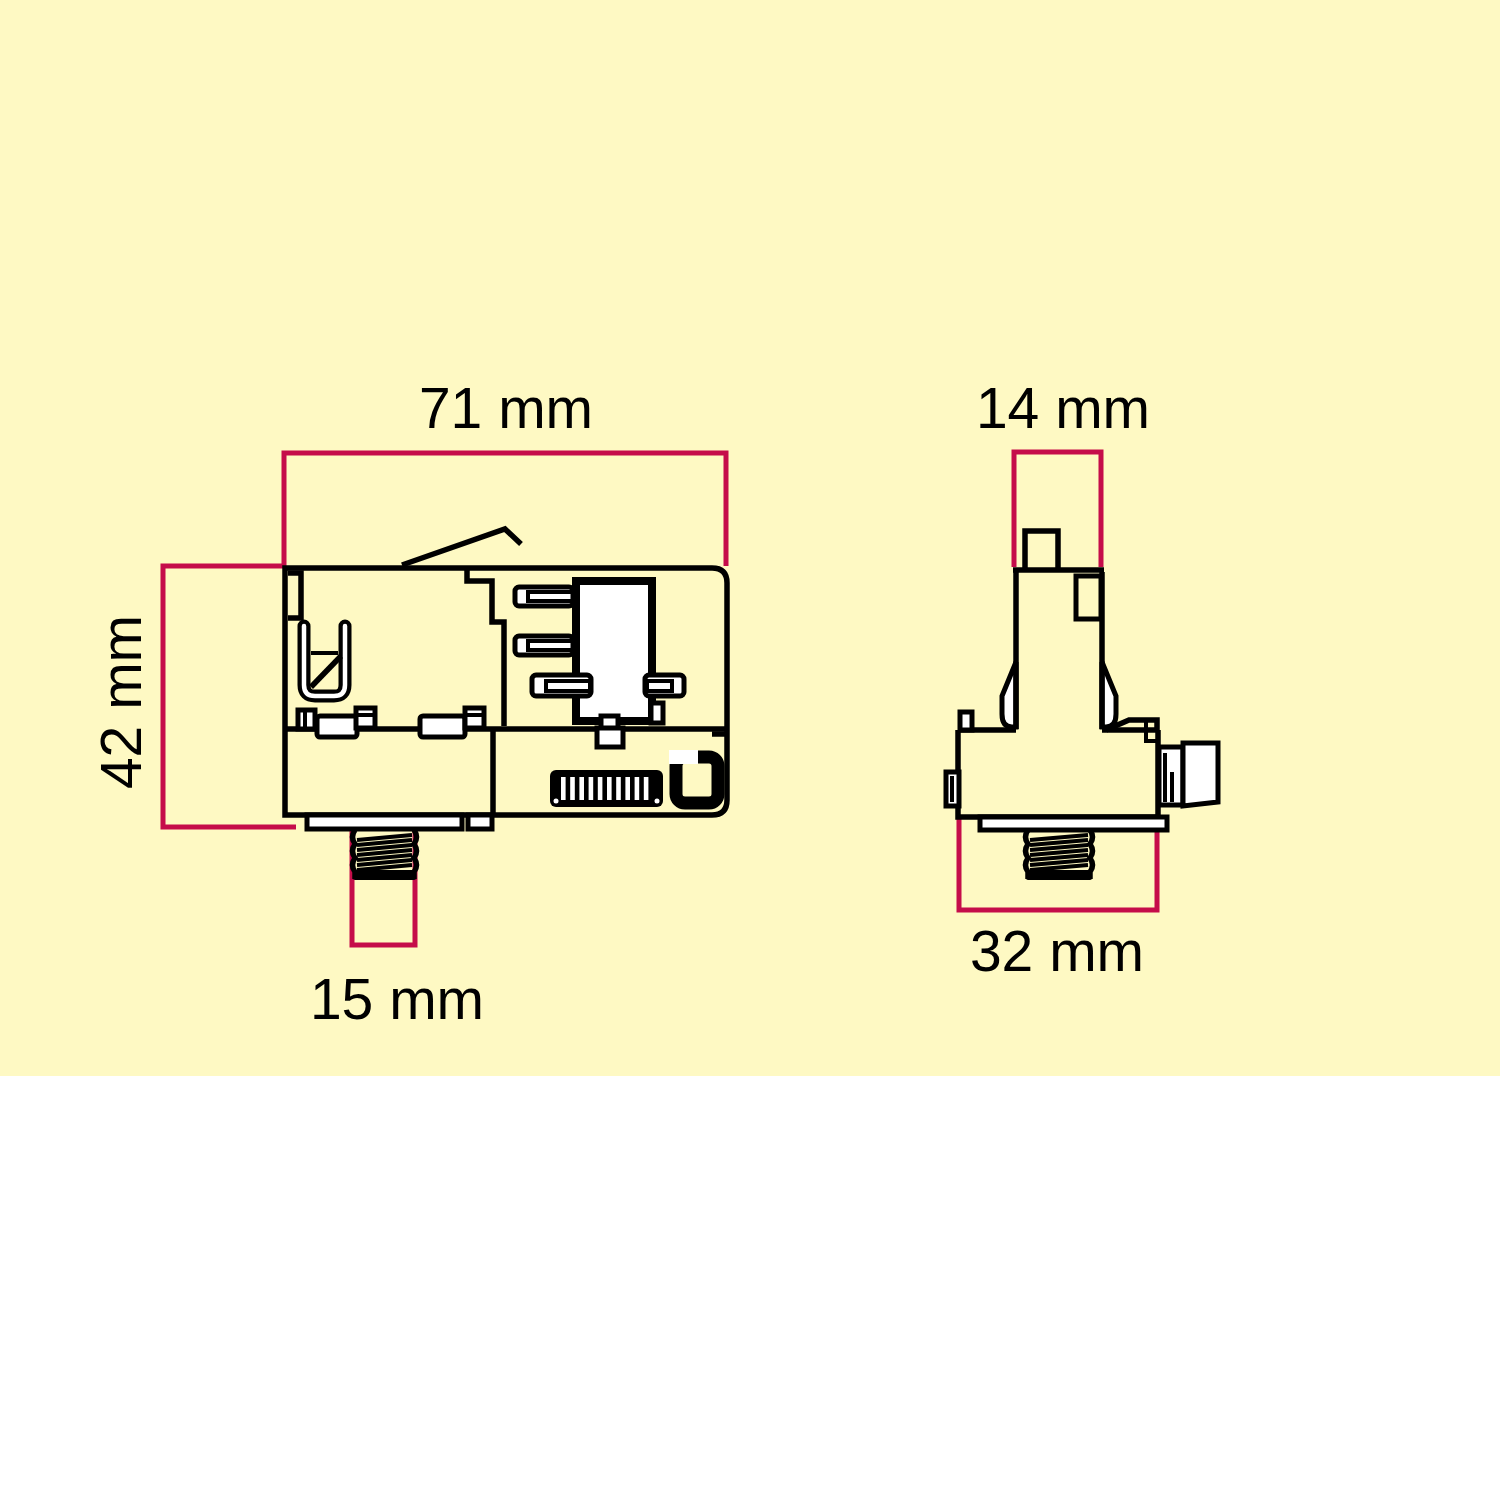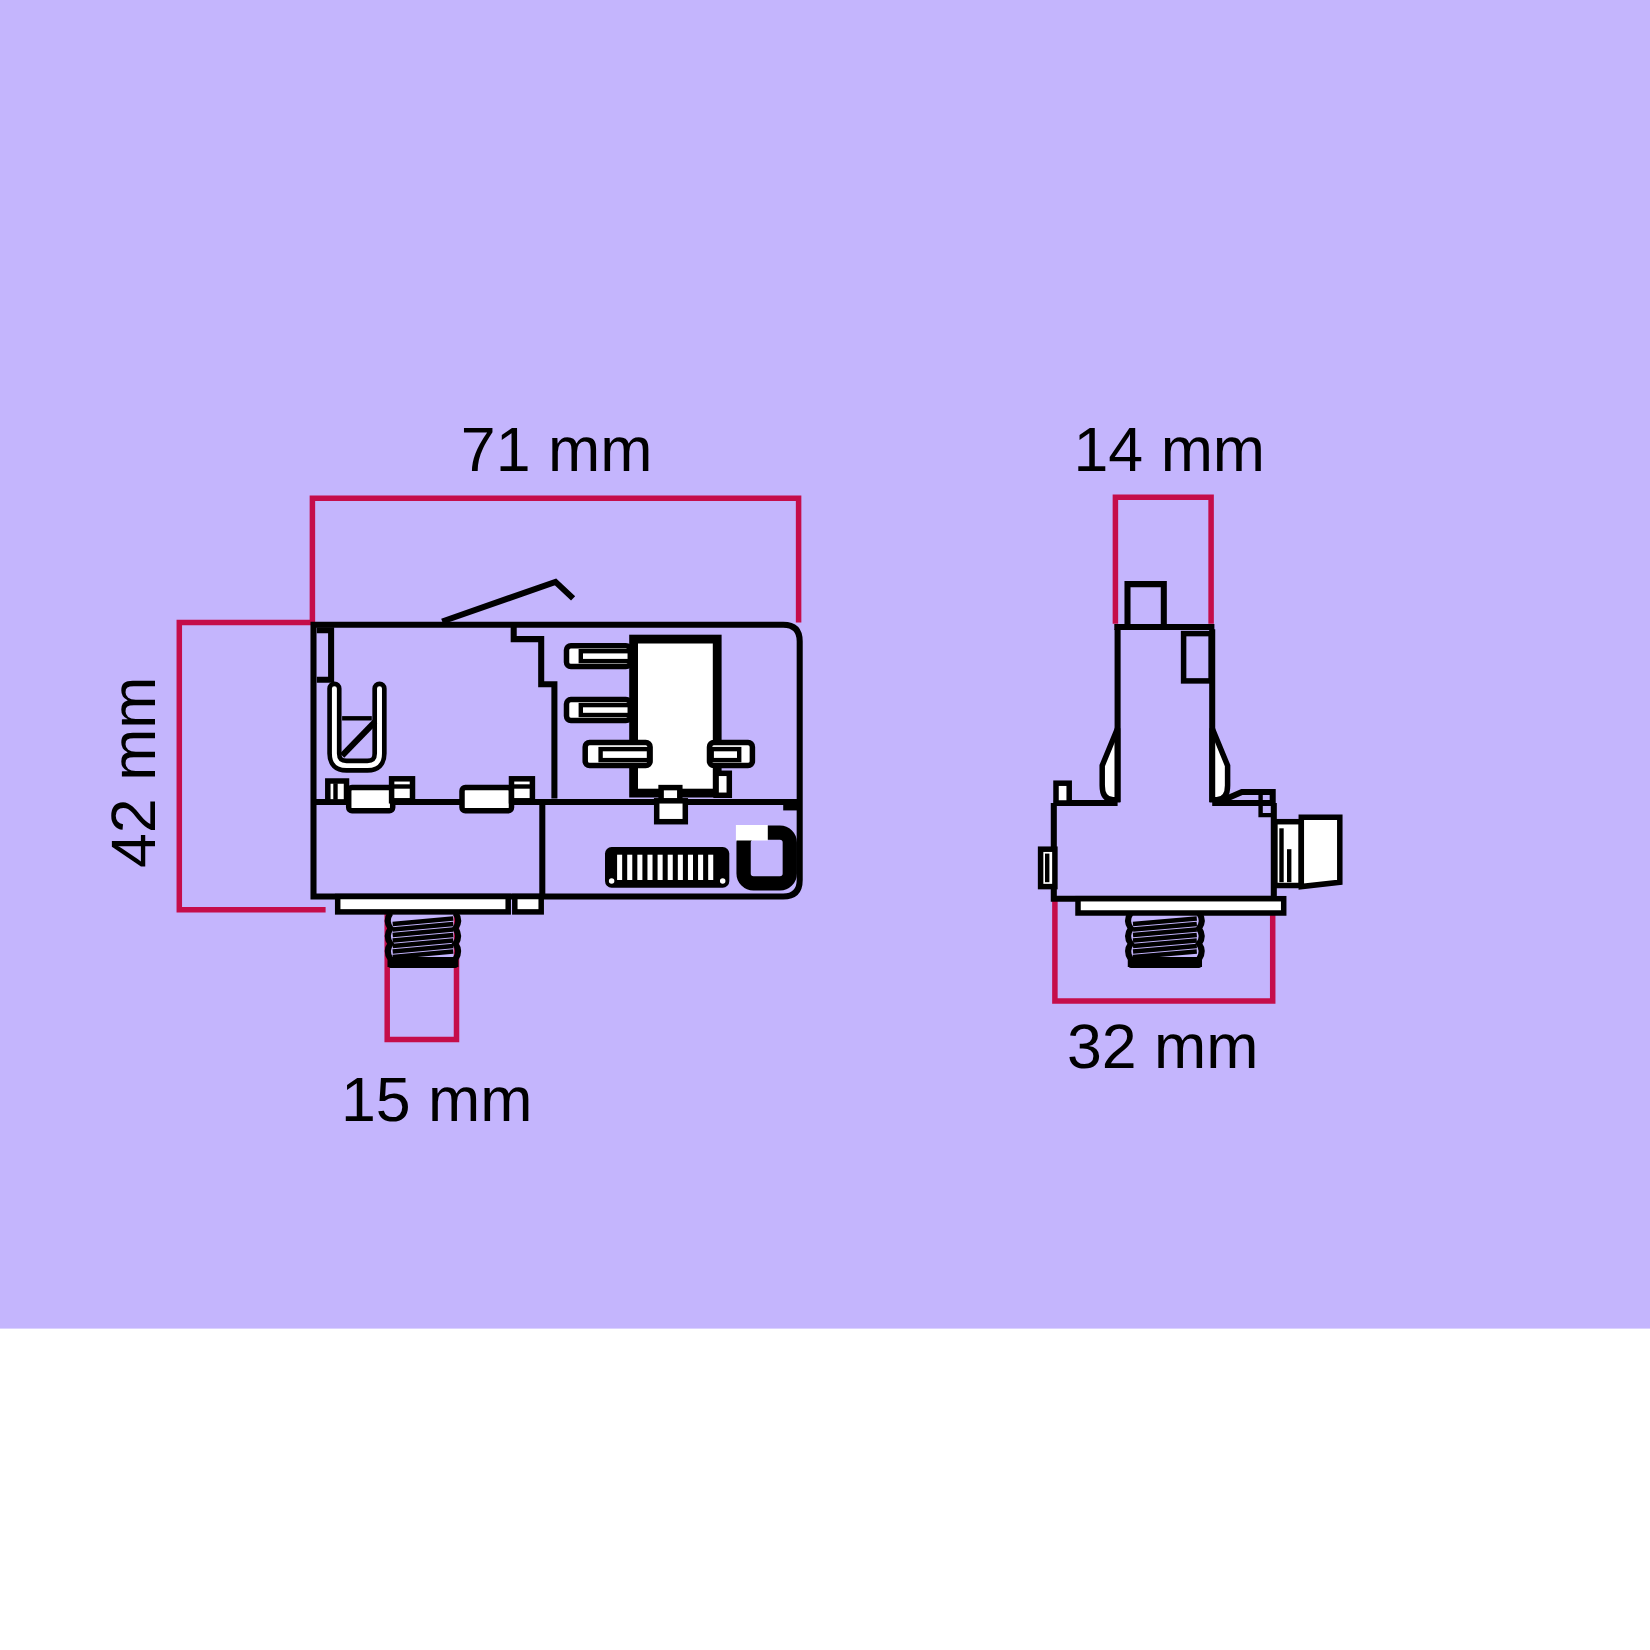--- a/index.html
+++ b/index.html
@@ -1,16 +1,16 @@
 <!DOCTYPE html>
 <html><head>
 <meta charset="utf-8">
 <style>
   html,body{margin:0;padding:0;background:#ffffff;}
-  .stage{position:relative;width:1500px;height:1208px;background:#c4b5fd;overflow:hidden;text-align:center;}
+  .stage{position:relative;width:1500px;height:1076px;background:#fef9c3;overflow:hidden;text-align:center;}
   svg{display:block;}
   .ln{stroke:#000;fill:none;stroke-width:5.5;}
   .ln4{stroke:#000;fill:none;stroke-width:4;}
   .wf{stroke:#000;fill:#fff;stroke-width:5;}
   .blk{fill:#000;stroke:none;}
   .dim{fill:none;stroke-width:5;}
   .dimtext{font-family:"Liberation Sans","DejaVu Sans",sans-serif;font-size:57px;fill:#000;}
 </style>
 </head>
 <body>

